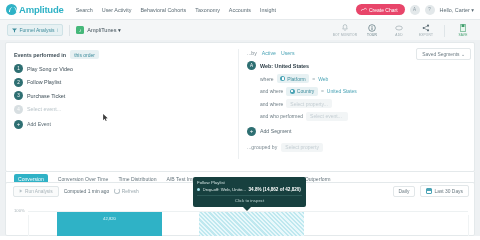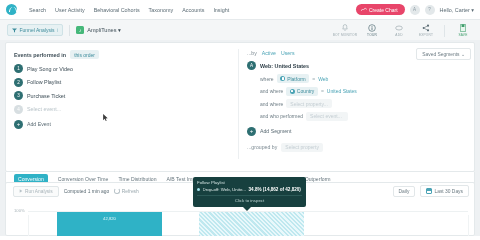--- a/index.html
+++ b/index.html
@@ -250,20 +250,21 @@
   }
 </style>
 </head>
 <body>
 
 <div class="app">
 
   <div class="topnav">
     <div class="logo-wrap">
       <span class="logo-mark"></span>
+      <span class="logo-text">Amplitude</span>
     </div>
     <div class="nav-links">
       <span class="nav-link">Search</span>
       <span class="nav-link">User Activity</span>
       <span class="nav-link">Behavioral Cohorts</span>
       <span class="nav-link">Taxonomy</span>
       <span class="nav-link">Accounts</span>
       <span class="nav-link">Insight</span>
     </div>
     <div class="nav-right">

